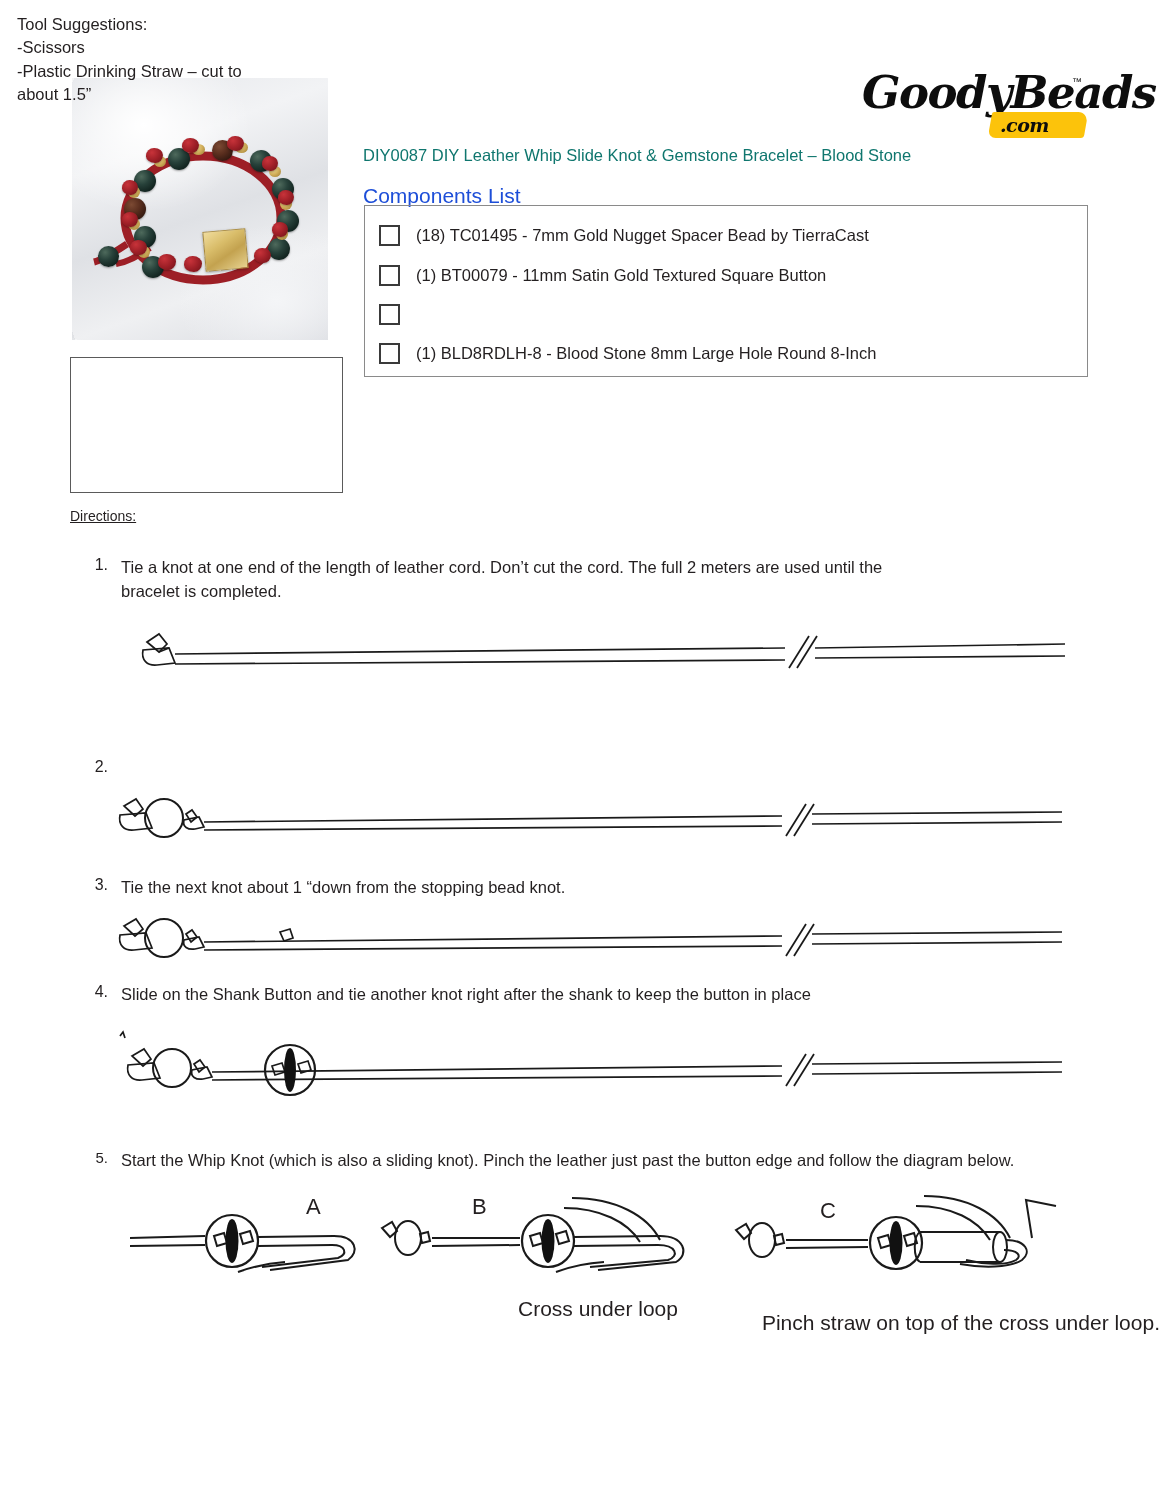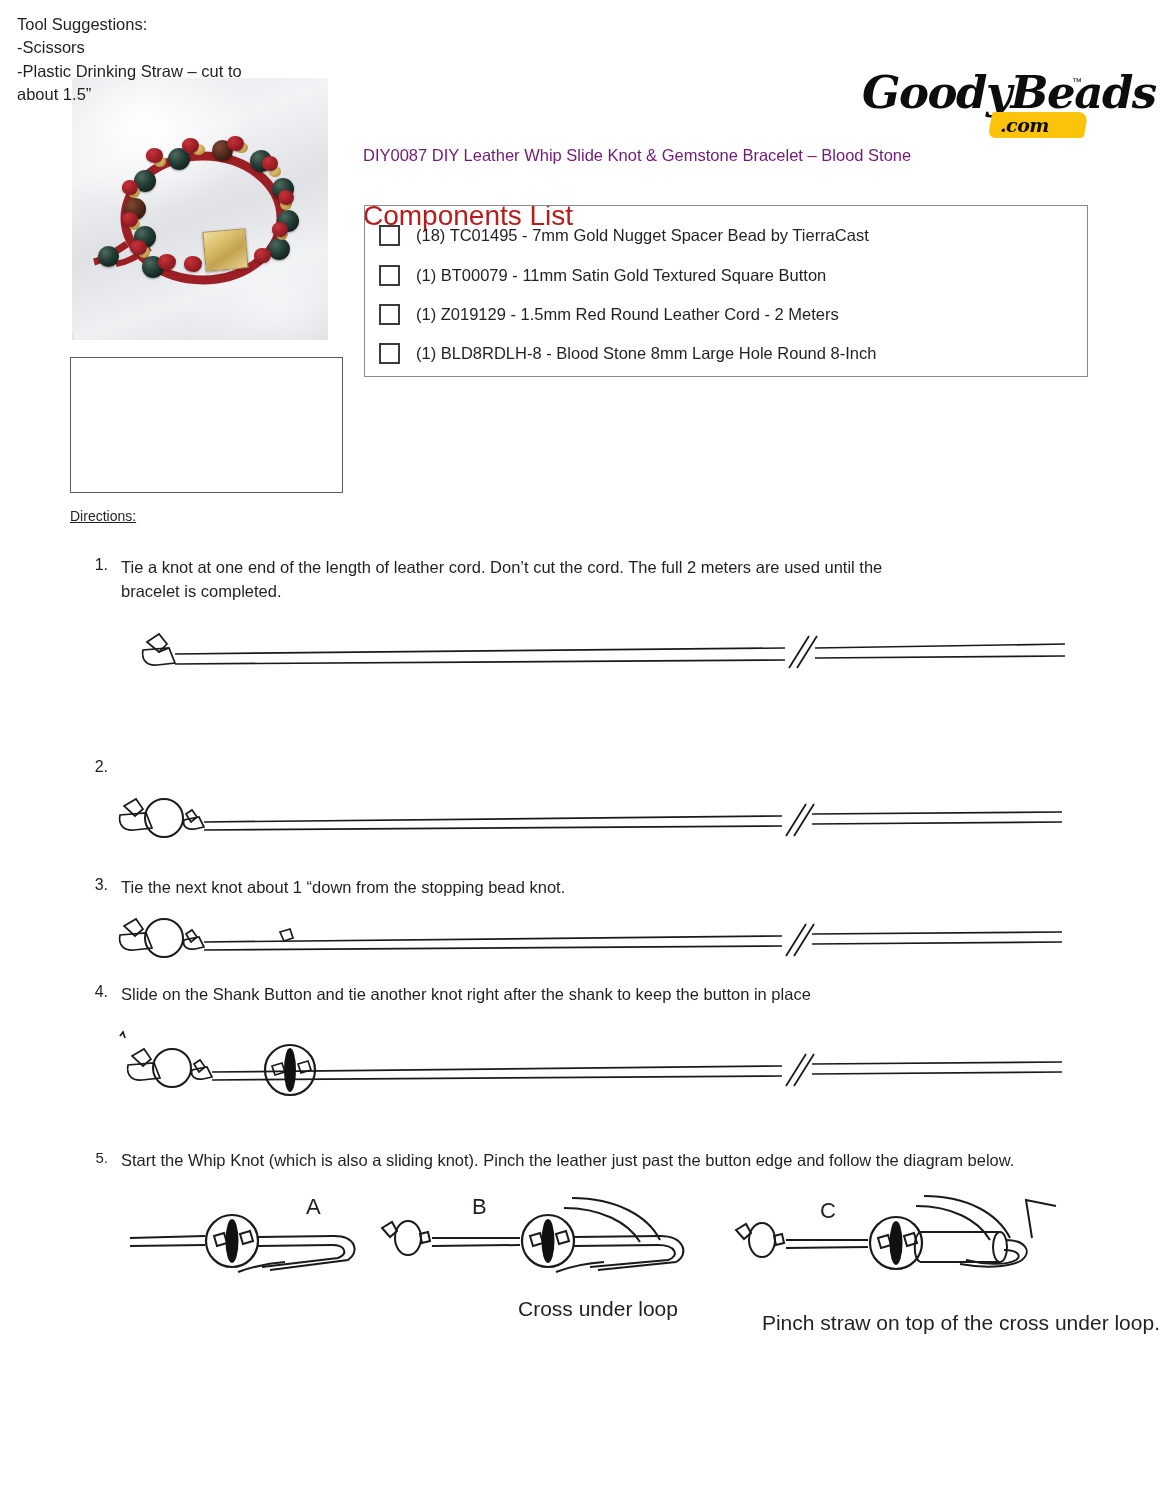--- a/index.html
+++ b/index.html
@@ -118,29 +118,29 @@
     color: #0d0d0d;
     letter-spacing: -0.5px;
   }
 
   
   #doc-title {
     position: absolute;
     left: 363px;
     top: 146px;
     font-size: 16.5px;
-    color: #701a75;
+    color: #0f766e;
     white-space: nowrap;
   }
   #components-heading {
     position: absolute;
     left: 363px;
-    top: 200px;
-    font-size: 28px;
-    color: #b91c1c;
+    top: 184px;
+    font-size: 21px;
+    color: #1d4ed8;
   }
 
   
   #components-box {
     position: absolute;
     left: 364px;
     top: 205px;
     width: 724px;
     height: 172px;
     border: 1.6px solid #8a8a8a;
@@ -320,21 +320,20 @@
   <div class="component-row">
     <span class="checkbox"></span>
     <span class="component-label">(18) TC01495 - 7mm Gold Nugget Spacer Bead by TierraCast</span>
   </div>
   <div class="component-row">
     <span class="checkbox"></span>
     <span class="component-label">(1) BT00079 - 11mm Satin Gold Textured Square Button</span>
   </div>
   <div class="component-row">
     <span class="checkbox"></span>
-    <span class="component-label">(1) Z019129 - 1.5mm Red Round Leather Cord - 2 Meters</span>
   </div>
   <div class="component-row">
     <span class="checkbox"></span>
     <span class="component-label">(1) BLD8RDLH-8 - Blood Stone 8mm Large Hole Round 8-Inch</span>
   </div>
 </div>
 
 <div id="tool-box"></div>
 <div id="tool-lines">
   <div>Tool Suggestions:</div>

